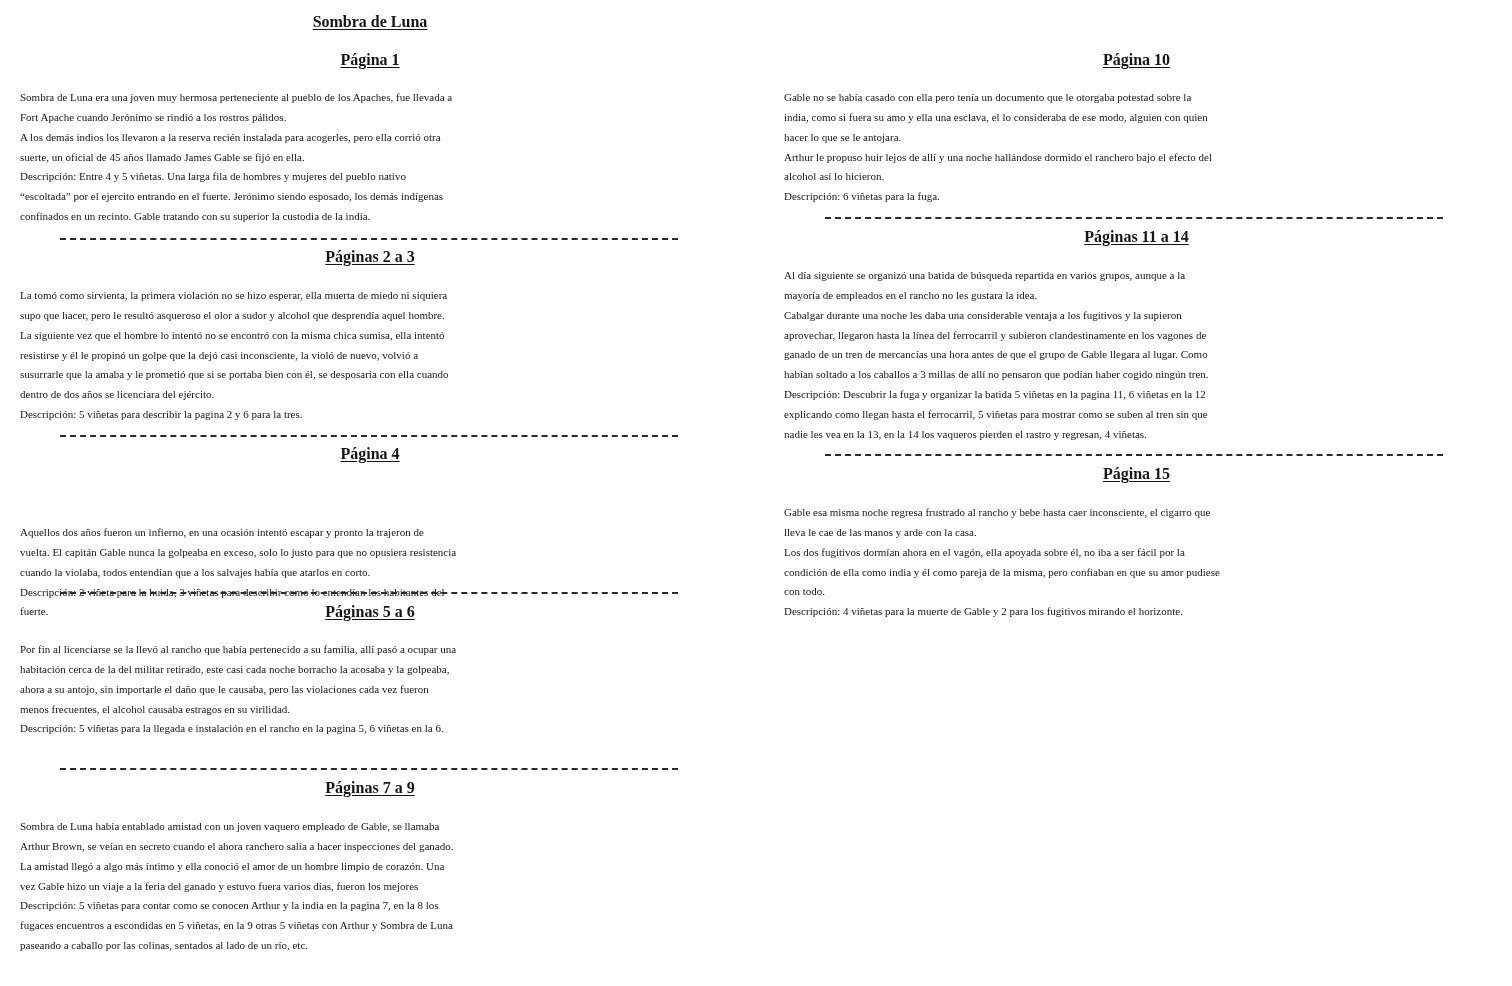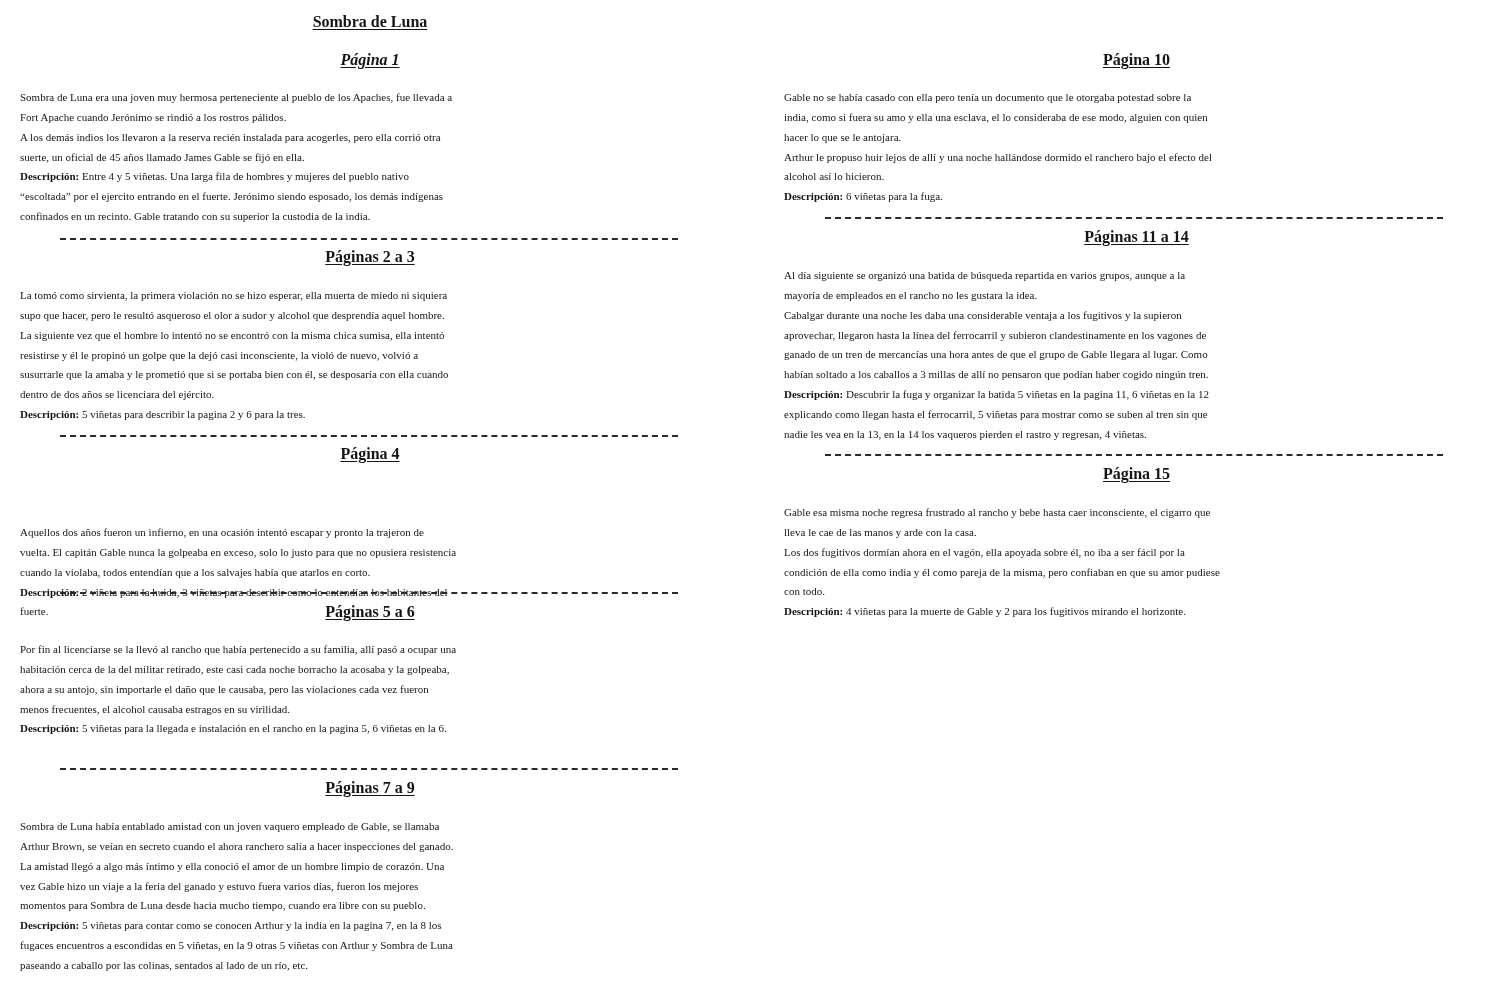--- a/index.html
+++ b/index.html
@@ -21,37 +21,37 @@
   }
   .col-left .heading { left: 0; width: 700px; }
   .col-right .heading { left: 0; width: 705px; }
   .body-block {
     position: absolute; left: 0;
     font-family: "Liberation Serif", serif;
     font-size: 11px; line-height: 19.85px;
     white-space: nowrap;
   }
   .line { display: block; height: 19.85px; }
-  .desc-label { font-weight: bold; }
+  .desc-label { font-weight: normal; }
   .sep {
     position: absolute; height: 0;
     border-top: 2px dashed #2a2a2a;
   }
   .col-left .sep { left: 40px; width: 618px; }
   .col-right .sep { left: 41px; width: 618px; }
 </style>
 </head>
 <body>
 
 <div class="page">
 
   <div class="col col-left">
     <div class="heading" style="top:0px;">Sombra de Luna</div>
 
-    <div class="heading" style="top:38px;font-style:italic;">Página 1</div>
+    <div class="heading" style="top:38px;">Página 1</div>
     <div class="body-block" style="top:76px;">
       <span class="line">Sombra de Luna era una joven muy hermosa perteneciente al pueblo de los Apaches, fue llevada a</span>
       <span class="line">Fort Apache cuando Jerónimo se rindió a los rostros pálidos.</span>
       <span class="line">A los demás indios los llevaron a la reserva recién instalada para acogerles, pero ella corrió otra</span>
       <span class="line">suerte, un oficial de 45 años llamado James Gable se fijó en ella.</span>
       <span class="line"><b class="desc-label">Descripción:</b><span> Entre 4 y 5 viñetas. Una larga fila de hombres y mujeres del pueblo nativo</span></span>
       <span class="line">“escoltada” por el ejercito entrando en el fuerte. Jerónimo siendo esposado, los demás indígenas</span>
       <span class="line">confinados en un recinto. Gable tratando con su superior la custodia de la india.</span>
     </div>
     <div class="sep" style="top:226px;"></div>
@@ -87,21 +87,20 @@
       <span class="line"><b class="desc-label">Descripción:</b><span> 5 viñetas para la llegada e instalación en el rancho en la pagina 5, 6 viñetas en la 6.</span></span>
     </div>
     <div class="sep" style="top:756px;"></div>
 
     <div class="heading" style="top:766px;">Páginas 7 a 9</div>
     <div class="body-block" style="top:805px;">
       <span class="line">Sombra de Luna había entablado amistad con un joven vaquero empleado de Gable, se llamaba</span>
       <span class="line">Arthur Brown, se veían en secreto cuando el ahora ranchero salía a hacer inspecciones del ganado.</span>
       <span class="line">La amistad llegó a algo más íntimo y ella conoció el amor  de un hombre limpio de corazón. Una</span>
       <span class="line">vez Gable hizo un viaje a la feria del ganado y estuvo fuera varios días, fueron los mejores</span>
-      <span class="line">momentos para Sombra de Luna desde hacia mucho tiempo, cuando era libre con su pueblo.</span>
       <span class="line"><b class="desc-label">Descripción:</b><span> 5 viñetas para contar como se conocen Arthur y la india en la pagina 7, en la 8 los</span></span>
       <span class="line">fugaces encuentros a escondidas en 5 viñetas, en la 9 otras 5 viñetas con Arthur y Sombra de Luna</span>
       <span class="line">paseando a caballo por las colinas, sentados al lado de un río, etc.</span>
     </div>
   </div>
 
   <div class="col col-right">
 
     <div class="heading" style="top:38px;">Página 10</div>
     <div class="body-block" style="top:76px;">

